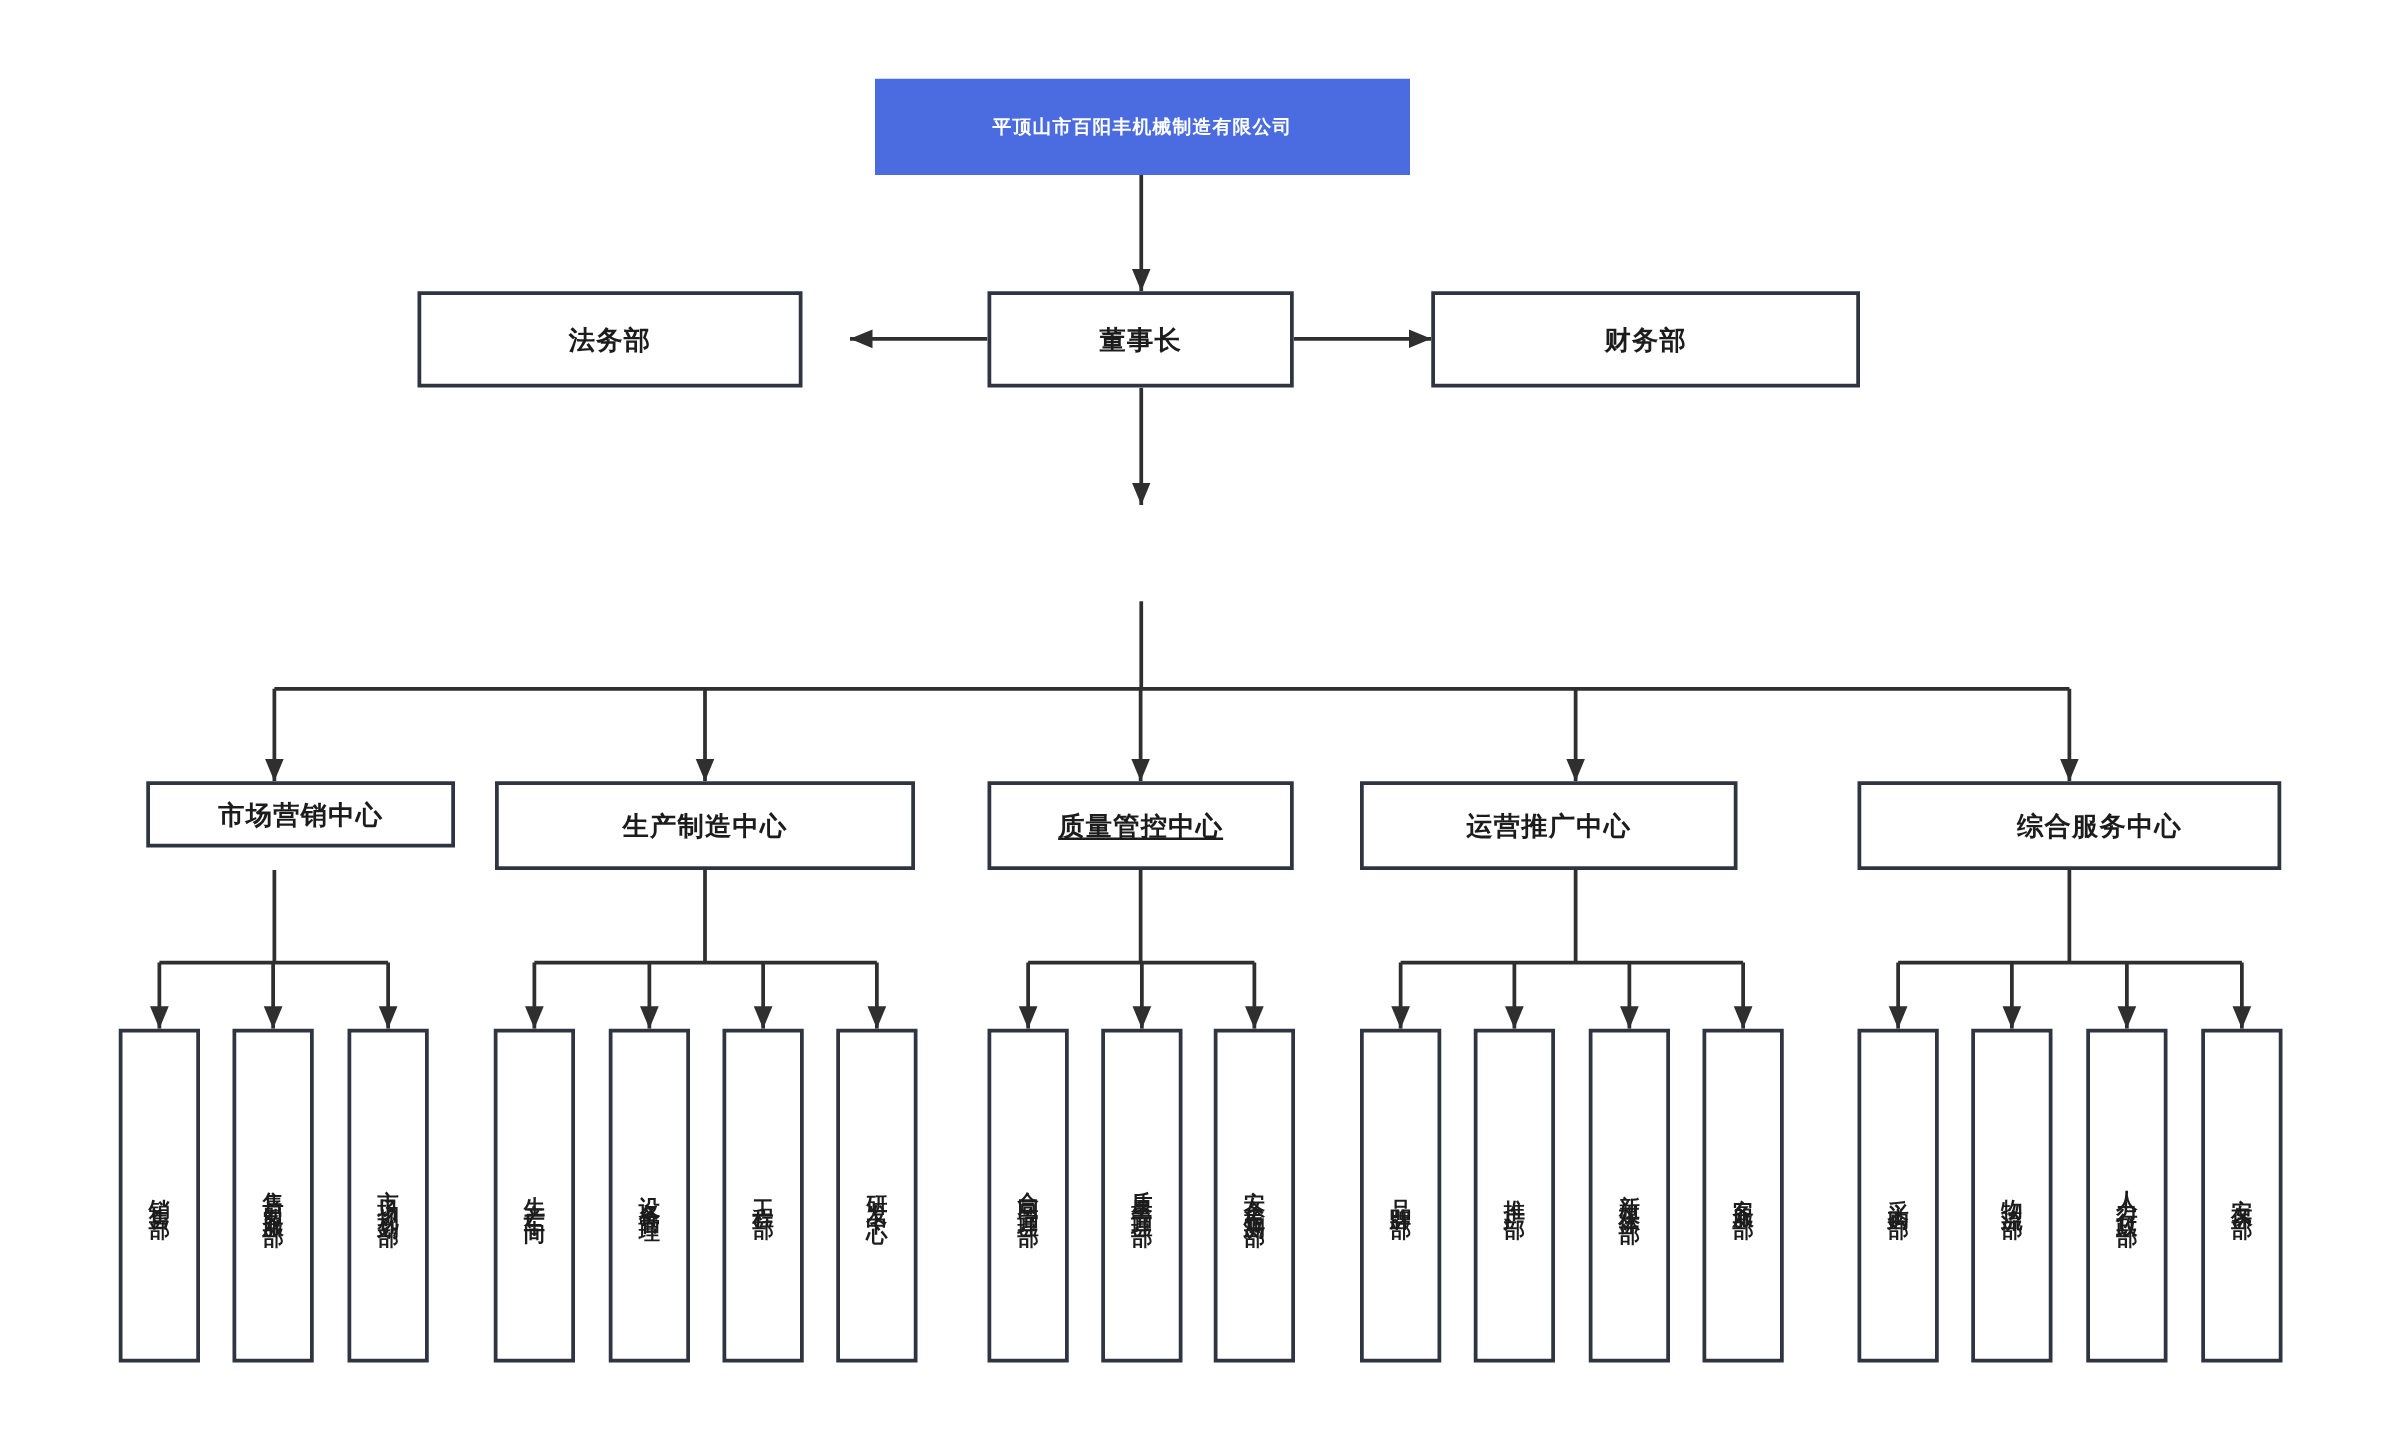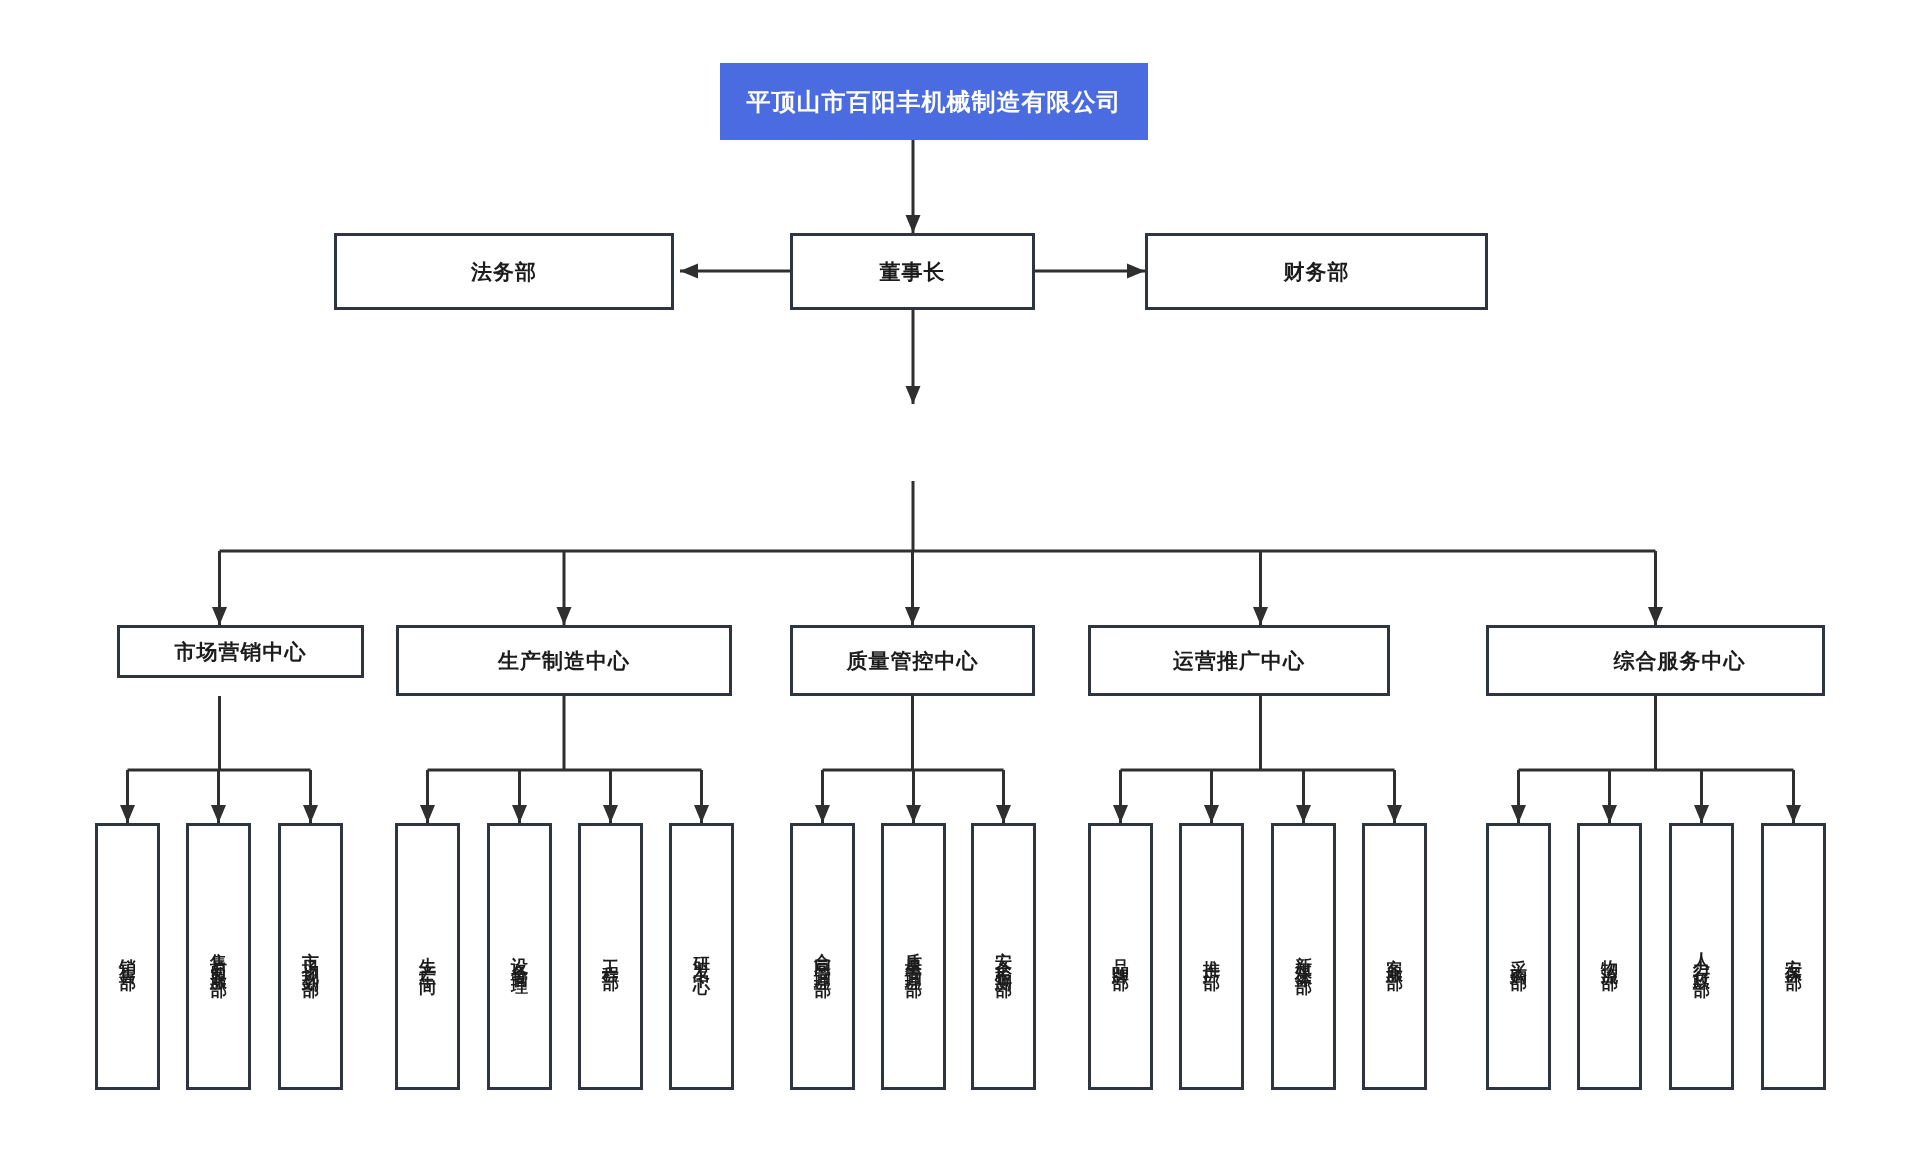--- a/index.html
+++ b/index.html
@@ -38,22 +38,21 @@
     justify-content: center;
     font-weight: 700;
     font-size: 21px;
     color: var(--text, #1c1c1c);
     letter-spacing: 1px;
   }
   .node.root {
     background: var(--root-bg, #4a6ce0);
     border: none;
     color: var(--root-text, #ffffff);
-    font-size: 24px;
-    margin-left: 20px;
+    font-size: 15px;
   }
   .node.vnode span {
     writing-mode: vertical-rl;
     text-orientation: upright;
     font-size: 17px;
     letter-spacing: 7px;
   }
 </style>
 </head>
 <body>
@@ -114,38 +113,38 @@
     <path d="M1518.5 770 V823" marker-end="url(#arrow)"></path>
     <path d="M1609.5 770 V823" marker-end="url(#arrow)"></path>
     <path d="M1701.5 770 V823" marker-end="url(#arrow)"></path>
     <path d="M1793.5 770 V823" marker-end="url(#arrow)"></path>
   </svg>
 
   <div class="node root" style="left:700px; top:63px; width:428px; height:77px;">
     <span>平顶山市百阳丰机械制造有限公司</span>
   </div>
 
-  <div class="node" style="left:334px; top:233px; width:340px; height:77px;">
+  <div class="node" style="left:334px; top:233px; width:308px; height:77px;">
     <span>法务部</span>
   </div>
   <div class="node" style="left:790px; top:233px; width:245px; height:77px;">
     <span>董事长</span>
   </div>
   <div class="node" style="left:1145px; top:233px; width:343px; height:77px;justify-content:center;">
     <span>财务部</span>
   </div>
 
 
   <div class="node" style="left:96px; top:625px; width:247px; height:53px;margin-left:21px;">
     <span>市场营销中心</span>
   </div>
   <div class="node" style="left:396px; top:625px; width:336px; height:71px;">
     <span>生产制造中心</span>
   </div>
-  <div class="node" style="left:790px; top:625px; width:245px; height:71px;">
+  <div class="node" style="left:790px; top:625px; width:245px; height:71px;text-decoration:underline;">
     <span>质量管控中心</span>
   </div>
   <div class="node" style="left:1088px; top:625px; width:302px; height:71px;">
     <span>运营推广中心</span>
   </div>
   <div class="node" style="left:1486px; top:625px; width:339px; height:71px;padding-left:48px;">
     <span>综合服务中心</span>
   </div>
 
   <div class="node vnode" style="left:95px; top:823px; width:65px; height:267px;">

